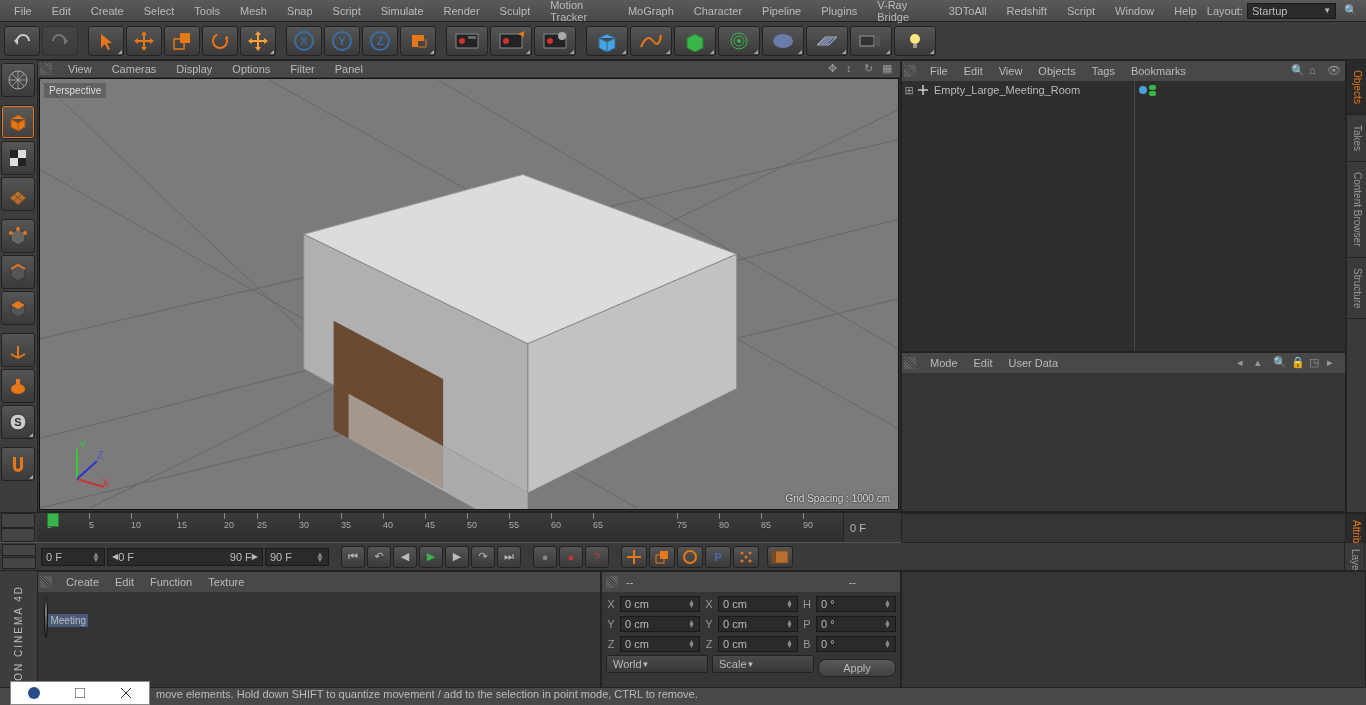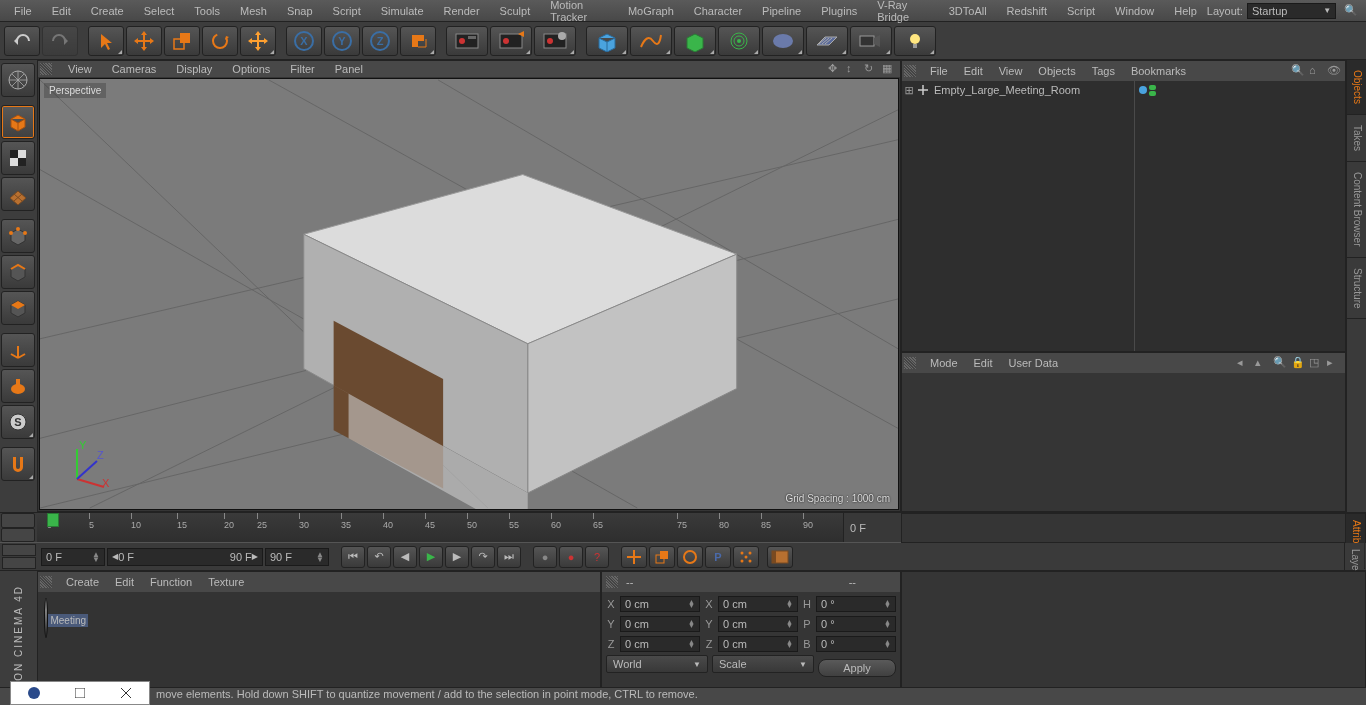--- a/index.html
+++ b/index.html
@@ -72,21 +72,21 @@
 .mat-ball{width:40px;height:40px;border-radius:50%;background:radial-gradient(circle at 35% 30%,#888,#222);border:1px solid #111;}
 .mat-name{margin-top:4px;font-size:10px;background:#4a5a7a;padding:1px 2px;}
 .coord-panel{width:300px;display:flex;flex-direction:column;border:1px solid #222;}
 .coord-head{height:20px;background:#484848;display:flex;align-items:center;padding:0 4px;}
 .coord-head .grip{width:12px;height:12px;background:repeating-linear-gradient(45deg,#666,#666 1px,#444 1px,#444 2px);margin-right:8px;}
 .coord-body{flex:1;background:#353535;padding:2px 4px;}
 .crow{display:flex;align-items:center;height:20px;gap:4px;}
 .clbl{width:10px;text-align:center;color:#999;}
 .cin{flex:1;background:#2a2a2a;border:1px solid #1a1a1a;height:16px;padding:0 4px;display:flex;align-items:center;justify-content:space-between;}
 .cin .ar{font-size:7px;color:#888;line-height:4px;}
-.cdrop{background:linear-gradient(#4a4a4a,#383838);border:1px solid #222;height:18px;flex:1;display:flex;align-items:center;justify-content:space-between;padding:0 6px;border-radius:2px;}
+.cdrop{background:linear-gradient(#4a4a4a,#383838);border:1px solid #222;height:18px;flex:1;display:flex;align-items:center;justify-content:flex-start;padding:0 6px;border-radius:2px;}
 .apply-btn{background:linear-gradient(#5a5a5a,#404040);border:1px solid #222;height:18px;width:78px;display:flex;align-items:center;justify-content:center;border-radius:8px;cursor:pointer;margin-top:8px;}
 .right-empty{width:465px;border:1px solid #222;background:#353535;}
 .status{position:absolute;bottom:0;left:0;right:0;height:18px;background:#484848;display:flex;padding:0 6px;font-size:10px;color:#ccc;border-top:1px solid #222;}
 .taskbar{position:absolute;bottom:0;left:10px;width:140px;height:24px;background:#fff;display:flex;align-items:center;border:1px solid #888;z-index:10;}
 .taskbar .it{flex:1;display:flex;align-items:center;justify-content:center;color:#333;height:100%;}
 </style>
 </head>
 <body>
 
 <div class="menubar">

